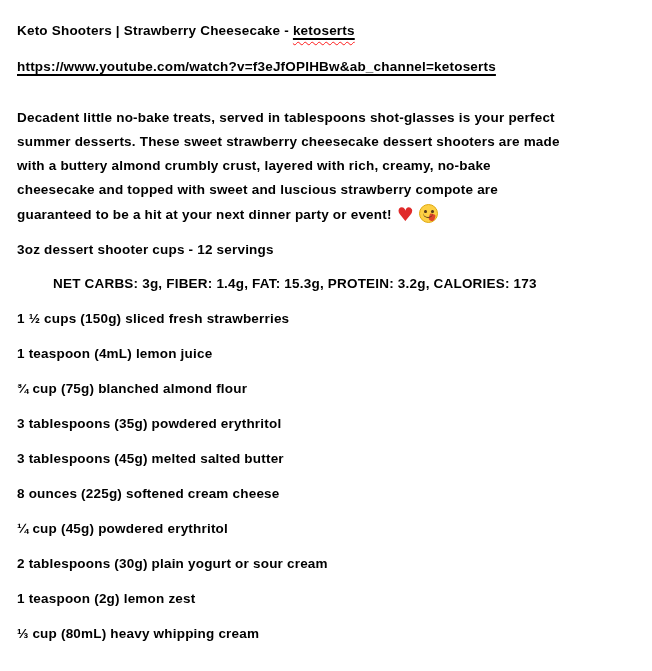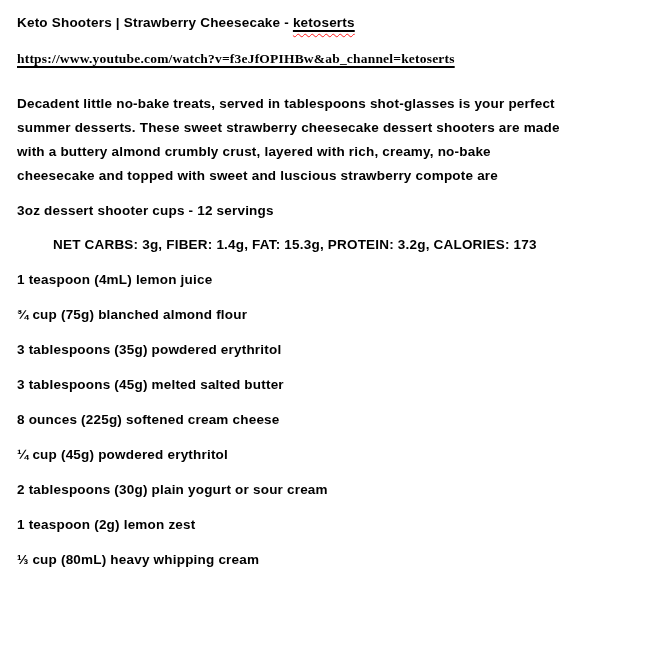--- a/index.html
+++ b/index.html
@@ -11,29 +11,29 @@
     font-family: "Liberation Sans", "DejaVu Sans", sans-serif;
     font-weight: bold;
     font-size: 13.5px;
     color: #000000;
     letter-spacing: 0.2px;
   }
   .page {
     box-sizing: border-box;
     width: 652px;
     height: 671px;
-    padding: 12px 18px 0 17px;
+    padding: 20px 18px 0 17px;
   }
   .line {
     line-height: 22px;
     margin: 0 0 13px 0;
     white-space: nowrap;
   }
   .title-line { margin-bottom: 14px; }
-  .url-line { margin-bottom: 22px; font-family: Liberation Serif, serif; }
+  .url-line { margin-bottom: 28px; }
   .para { margin: 0 0 12px 0; }
   .para .pline { line-height: 24px; white-space: nowrap; }
   .nutrition-line { margin-bottom: 13px; margin-left: 36px; }
   .serving-line { margin-bottom: 12px; }
   a.link {
     color: #000000;
     text-decoration: underline;
     text-decoration-thickness: 1.5px;
     text-underline-offset: 3px;
     cursor: pointer;
@@ -99,28 +99,30 @@
 
   <p class="line title-line"><span>Keto Shooters | Strawberry Cheesecake - </span><span class="misspelled"><a class="link">ketoserts</a></span></p>
 
   <p class="line url-line"><a class="link">https://www.youtube.com/watch?v=f3eJfOPIHBw&amp;ab_channel=ketoserts</a></p>
 
   <div class="para">
     <div class="pline">Decadent little no-bake treats, served in tablespoons shot-glasses is your perfect</div>
     <div class="pline">summer desserts. These sweet strawberry cheesecake dessert shooters are made</div>
     <div class="pline">with a buttery almond crumbly crust, layered with rich, creamy, no-bake</div>
     <div class="pline">cheesecake and topped with sweet and luscious strawberry compote are</div>
+    <div class="pline"><span>guaranteed to be a hit at your next dinner party or event!</span><span class="emoji-heart">♥</span><span class="emoji-face"><span class="tongue"></span></span></div>
   </div>
 
   <p class="line serving-line">3oz dessert shooter cups - 12 servings</p>
 
   <p class="line nutrition-line">NET CARBS: 3g, FIBER: 1.4g, FAT: 15.3g, PROTEIN: 3.2g, CALORIES: 173</p>
 
   <div class="ingredients">
 
+  <p class="line">1 ½ cups (150g) sliced fresh strawberries</p>
       <p class="line">1 teaspoon (4mL) lemon juice</p>
       <p class="line">¾ cup (75g) blanched almond flour</p>
       <p class="line">3 tablespoons (35g) powdered erythritol</p>
       <p class="line">3 tablespoons (45g) melted salted butter</p>
       <p class="line">8 ounces (225g) softened cream cheese</p>
       <p class="line">¼ cup (45g) powdered erythritol</p>
       <p class="line">2 tablespoons (30g) plain yogurt or sour cream</p>
       <p class="line">1 teaspoon (2g) lemon zest</p>
       <p class="line">⅓ cup (80mL) heavy whipping cream</p>
     </div>

